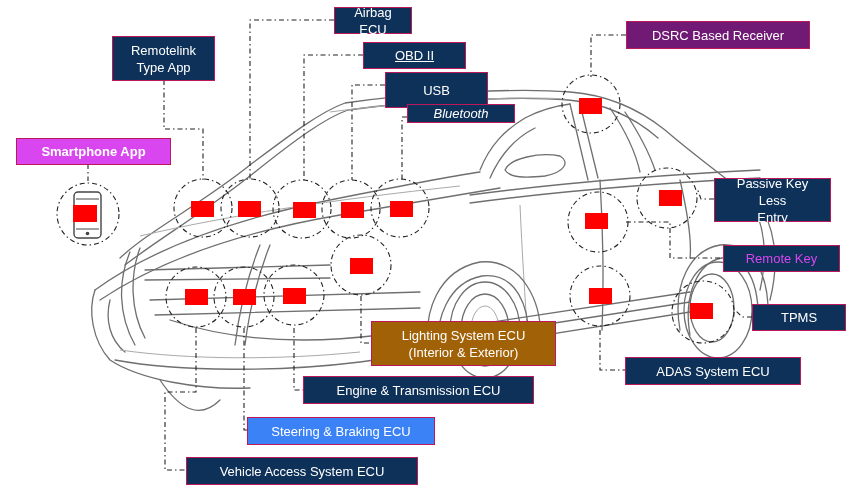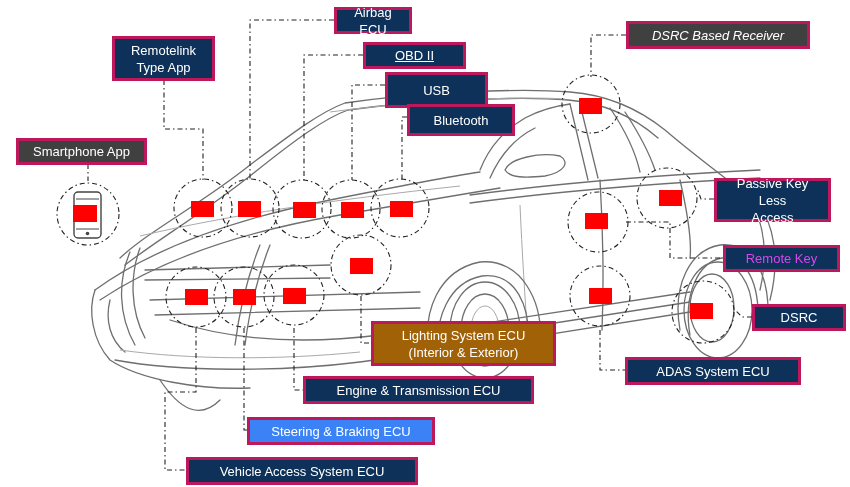--- a/index.html
+++ b/index.html
@@ -3,22 +3,22 @@
 <meta charset="utf-8">
 <style>
   html, body { margin: 0; padding: 0; background: #ffffff; }
   body { width: 850px; height: 487px; position: relative; overflow: hidden;
          font-family: "Liberation Sans", "DejaVu Sans", sans-serif; }
   #canvas { position: absolute; left: 0; top: 0; width: 850px; height: 487px; }
   .label {
     position: absolute; background: #0d3159; color: #ffffff;
     font-size: 13px; line-height: 17px; text-align: center;
     display: flex; align-items: center; justify-content: center;
-    box-sizing: border-box; padding: 0 6px; white-space: pre-line;
-    border: 3px solid #be185d;
+    box-sizing: border-box; padding: 0 14px; white-space: pre-line;
+    border: 1px solid #be185d;
   }
   .car-line { fill: none; stroke: #6f6f6f; stroke-width: 1.3; stroke-linecap: round; stroke-linejoin: round; }
   .car-line-light { fill: none; stroke: #a9a9a9; stroke-width: 1; }
   .connector { fill: none; stroke: #222; stroke-width: 1.1; stroke-dasharray: 5 3 1.5 3; }
   .zone { fill: none; stroke: #222; stroke-width: 1.1; stroke-dasharray: 5 3 1.5 3; }
   .module { fill: #ff0000; }
 </style>
 </head>
 <body>
 
@@ -146,25 +146,25 @@
     <rect class="module" x="589" y="288" width="23" height="16" fill="#ff0000"></rect>
     <rect class="module" x="690" y="303" width="23" height="16" fill="#ff0000"></rect>
   </g>
 </svg>
 
 <div class="label" style="left: 334px; top: 7px; width: 78px; height: 27px; background: rgb(13, 49, 89); color: rgb(255, 255, 255);">Airbag ECU</div>
 <div class="label" style="left: 112px; top: 36px; width: 103px; height: 45px; background: rgb(13, 49, 89); color: rgb(255, 255, 255);">Remotelink
 Type App</div>
 <div class="label" style="left: 363px; top: 42px; width: 103px; height: 27px; background: rgb(13, 49, 89); color: rgb(255, 255, 255); text-decoration: underline;">OBD II</div>
 <div class="label" style="left: 385px; top: 72px; width: 103px; height: 36px; background: rgb(13, 49, 89); color: rgb(255, 255, 255);">USB</div>
-<div class="label" style="left: 407px; top: 104px; width: 108px; height: 32px; background: rgb(13, 49, 89); color: rgb(255, 255, 255);">Bluetooth</div>
-<div class="label" style="left: 626px; top: 21px; width: 184px; height: 28px; background: #404040; color: rgb(255, 255, 255); font-style: italic;">DSRC Based Receiver</div>
-<div class="label" style="left: 16px; top: 138px; width: 131px; height: 27px; background: #404040; color: rgb(255, 255, 255);">Smartphone App</div>
+<div class="label" style="left: 407px; top: 104px; width: 108px; height: 19px; background: rgb(13, 49, 89); color: rgb(255, 255, 255); font-style: italic;">Bluetooth</div>
+<div class="label" style="left: 626px; top: 21px; width: 184px; height: 28px; background: #701a75; color: rgb(255, 255, 255);">DSRC Based Receiver</div>
+<div class="label" style="left: 16px; top: 138px; width: 155px; height: 27px; background: #d946ef; color: rgb(255, 255, 255); font-weight: bold;">Smartphone App</div>
 <div class="label" style="left: 714px; top: 178px; width: 117px; height: 44px; background: rgb(13, 49, 89); color: rgb(255, 255, 255);">Passive Key Less
-Access</div>
+Entry</div>
 <div class="label" style="left: 723px; top: 245px; width: 117px; height: 27px; background: rgb(13, 49, 89); color: #d946ef;">Remote Key</div>
-<div class="label" style="left: 752px; top: 304px; width: 94px; height: 27px; background: rgb(13, 49, 89); color: rgb(255, 255, 255);">DSRC</div>
+<div class="label" style="left: 752px; top: 304px; width: 94px; height: 27px; background: rgb(13, 49, 89); color: rgb(255, 255, 255);">TPMS</div>
 <div class="label" style="left: 371px; top: 321px; width: 185px; height: 45px; background: #a16207; color: rgb(255, 255, 255);">Lighting System ECU
 (Interior &amp; Exterior)</div>
 <div class="label" style="left: 303px; top: 376px; width: 231px; height: 28px; background: rgb(13, 49, 89); color: rgb(255, 255, 255);">Engine &amp; Transmission ECU</div>
 <div class="label" style="left: 625px; top: 357px; width: 176px; height: 28px; background: rgb(13, 49, 89); color: rgb(255, 255, 255);">ADAS System ECU</div>
 <div class="label" style="left: 247px; top: 417px; width: 188px; height: 28px; background: #3b82f6; color: rgb(255, 255, 255);">Steering &amp; Braking ECU</div>
 <div class="label" style="left: 186px; top: 457px; width: 232px; height: 28px; background: rgb(13, 49, 89); color: rgb(255, 255, 255);">Vehicle Access System ECU</div>
 
 </body></html>

